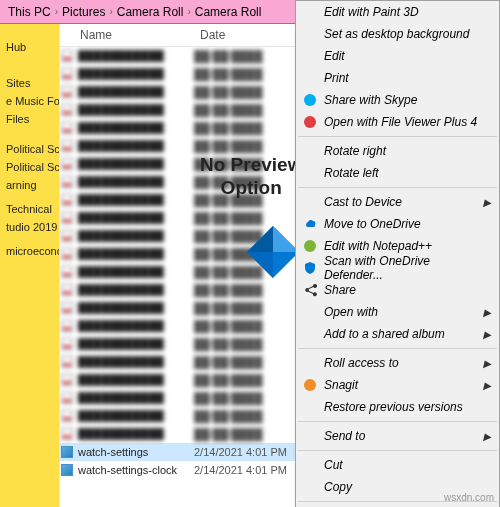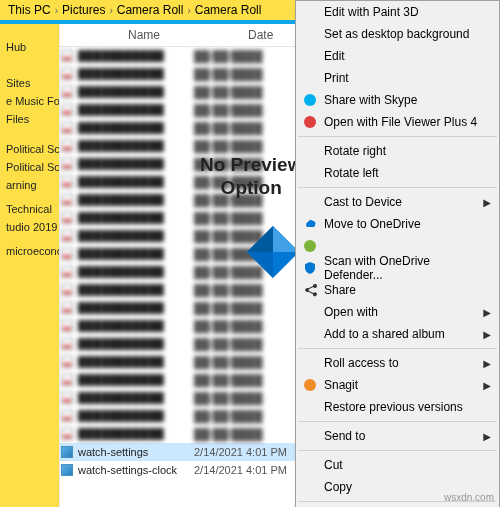--- a/index.html
+++ b/index.html
@@ -1,46 +1,46 @@
 <!DOCTYPE html>
 <html><head>
 <meta charset="utf-8">
 <style>
 * { margin: 0; padding: 0; box-sizing: border-box; font-family: 'Segoe UI', Tahoma, sans-serif; }
 body { width: 500px; height: 507px; overflow: hidden; background: #fff; font-size: 12px; position: relative; }
 
-.breadcrumb { display: flex; align-items: center; height: 24px; padding: 0 8px; background: #fde047; border-bottom: 4px solid #0ea5e9; font-size: 12px; color: #000; }
+.breadcrumb { display: flex; align-items: center; height: 24px; padding: 0 8px; background: #f9a8d4; border-bottom: 1px solid #0ea5e9; font-size: 12px; color: #000; }
 .breadcrumb .sep { margin: 0 4px; color: #666; font-size: 10px; }
 
 .main { display: flex; height: calc(100% - 24px); }
 .sidebar { width: 60px; background: #fde047; border-right: 1px solid #e5e5e5; padding-top: 8px; }
 .sidebar-item { padding: 3px 6px; font-size: 11px; color: #222; white-space: nowrap; overflow: hidden; filter: blur(0.3px); }
 
 .filelist { flex: 1; position: relative; background: #fff; }
 .col-headers { display: flex; padding: 4px 0 4px 20px; border-bottom: 1px solid #e5e5e5; font-size: 12px; color: #555; }
-.col-name { width: 120px; margin-left: 48px; }
+.col-name { width: 120px; }
 .col-date { width: 110px; }
 
 .rows { overflow: hidden; }
 .row { display: flex; align-items: center; height: 18px; padding-left: 0; filter: blur(2px); }
 .row.clear { filter: none; }
 .row .icon { width: 14px; height: 14px; margin-right: 4px; display: flex; align-items: center; justify-content: center; }
 .row .fn { width: 116px; font-size: 11px; color: #222; white-space: nowrap; overflow: hidden; }
 .row .dt { width: 110px; font-size: 11px; color: #555; white-space: nowrap; }
 .row.selected { background: #cce8ff; }
 
 .file-icon { width: 12px; height: 12px; background: #fff; border: 1px solid #888; position: relative; }
 .file-icon::before { content: ''; position: absolute; bottom: 1px; left: 1px; right: 1px; height: 3px; background: #d04040; }
 .jpg-icon { width: 12px; height: 12px; background: linear-gradient(135deg, #5ab0e0, #2a80c0); border: 1px solid #4a90c0; }
 
 .overlay-text { position: absolute; top: 130px; left: 140px; font-size: 19px; font-weight: 600; color: #222; text-align: center; line-height: 1.2; z-index: 5; }
 .logo { position: absolute; top: 200px; left: 185px; width: 56px; height: 56px; z-index: 5; }
 
 .context-menu { position: absolute; top: 0; right: 0; width: 205px; background: #f0f0f0; border: 1px solid #a0a0a0; box-shadow: 2px 2px 4px rgba(0,0,0,0.25); z-index: 100; font-size: 12px; }
-.menu-item { display: flex; align-items: center; height: 22px; padding: 0 8px 0 4px; cursor: default; }
+.menu-item { display: flex; align-items: center; height: 22px; padding: 0 8px 0 4px; cursor: default; font-style: italic; }
 .menu-item .mi-icon { width: 20px; height: 16px; display: flex; align-items: center; justify-content: center; flex-shrink: 0; }
 .menu-item .mi-label { flex: 1; color: #000; padding-left: 4px; }
 .menu-item .mi-arrow { color: #333; font-size: 10px; }
 .menu-sep { height: 1px; background: #d0d0d0; margin: 3px 2px; }
 
 .watermark { position: absolute; bottom: 4px; right: 6px; font-size: 10px; color: #999; z-index: 200; }
 
 svg { display: block; }
 </style>
 </head>
@@ -325,20 +325,21 @@
         </svg>
       </div>
       <div class="mi-label">Move to OneDrive</div>
     </div>
     <div class="menu-item">
       <div class="mi-icon">
         <svg width="14" height="14" viewBox="0 0 14 14">
           <circle cx="7" cy="7" r="6" fill="#7db53b"></circle>
         </svg>
       </div>
+      <div class="mi-label">Edit with Notepad++</div>
     </div>
     <div class="menu-item">
       <div class="mi-icon">
         <svg width="14" height="14" viewBox="0 0 14 14">
           <path d="M7 1l5 2v4c0 3-2 5-5 6-3-1-5-3-5-6V3l5-2z" fill="#0078d4"></path>
         </svg>
       </div>
       <div class="mi-label">Scan with OneDrive Defender...</div>
     </div>
     <div class="menu-item">

